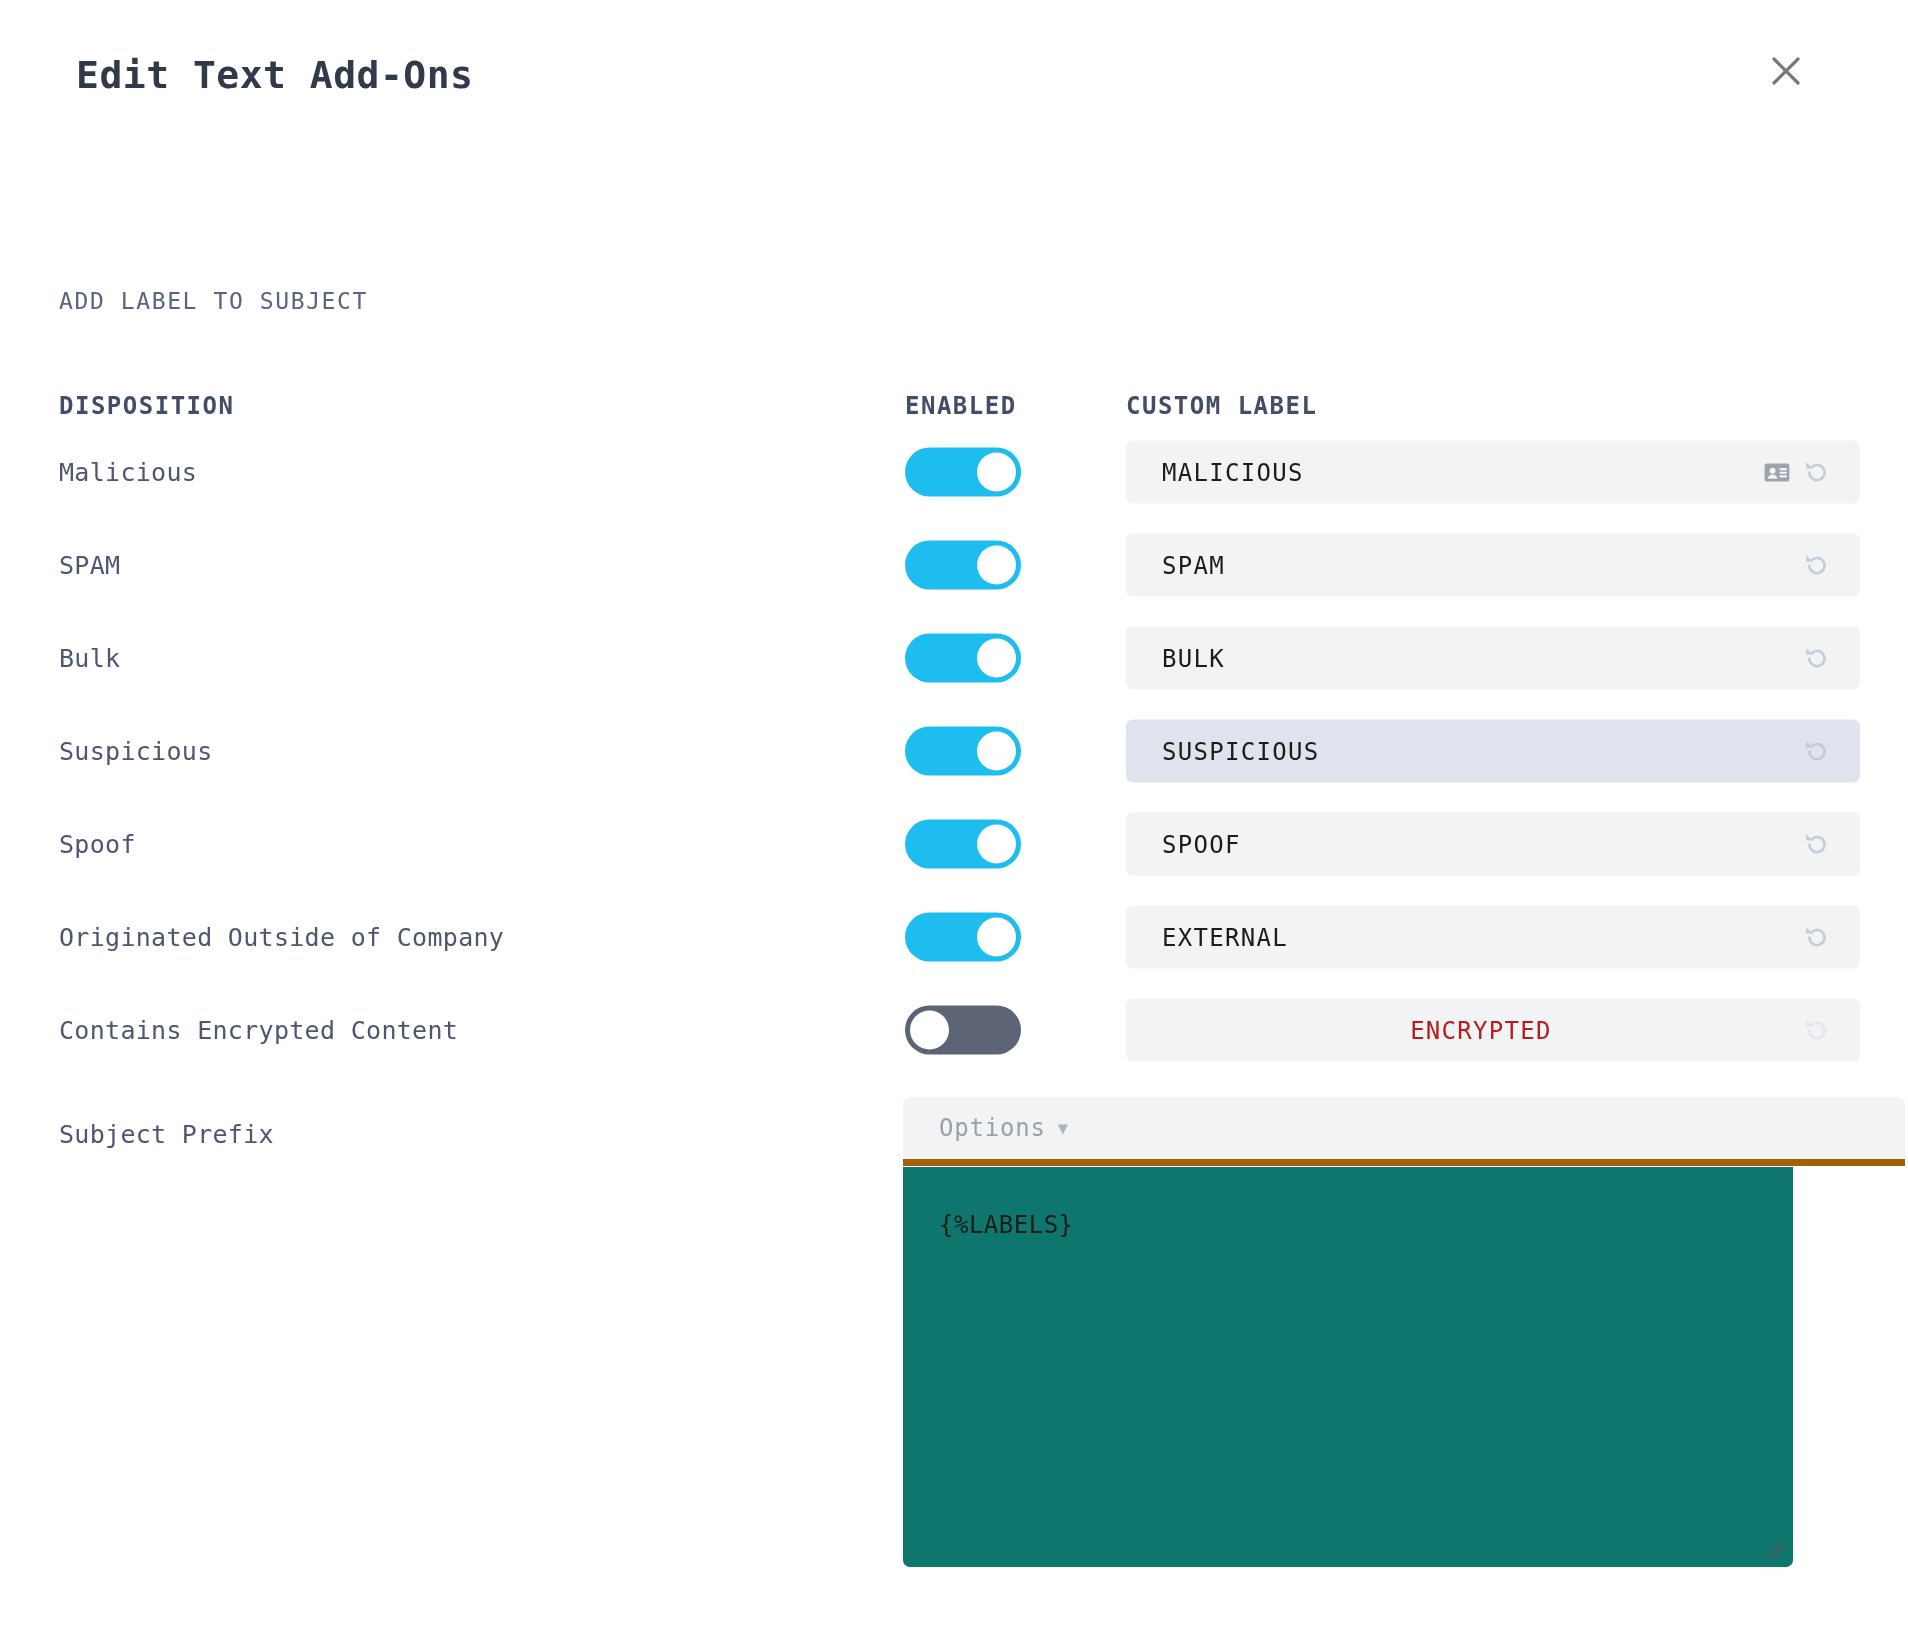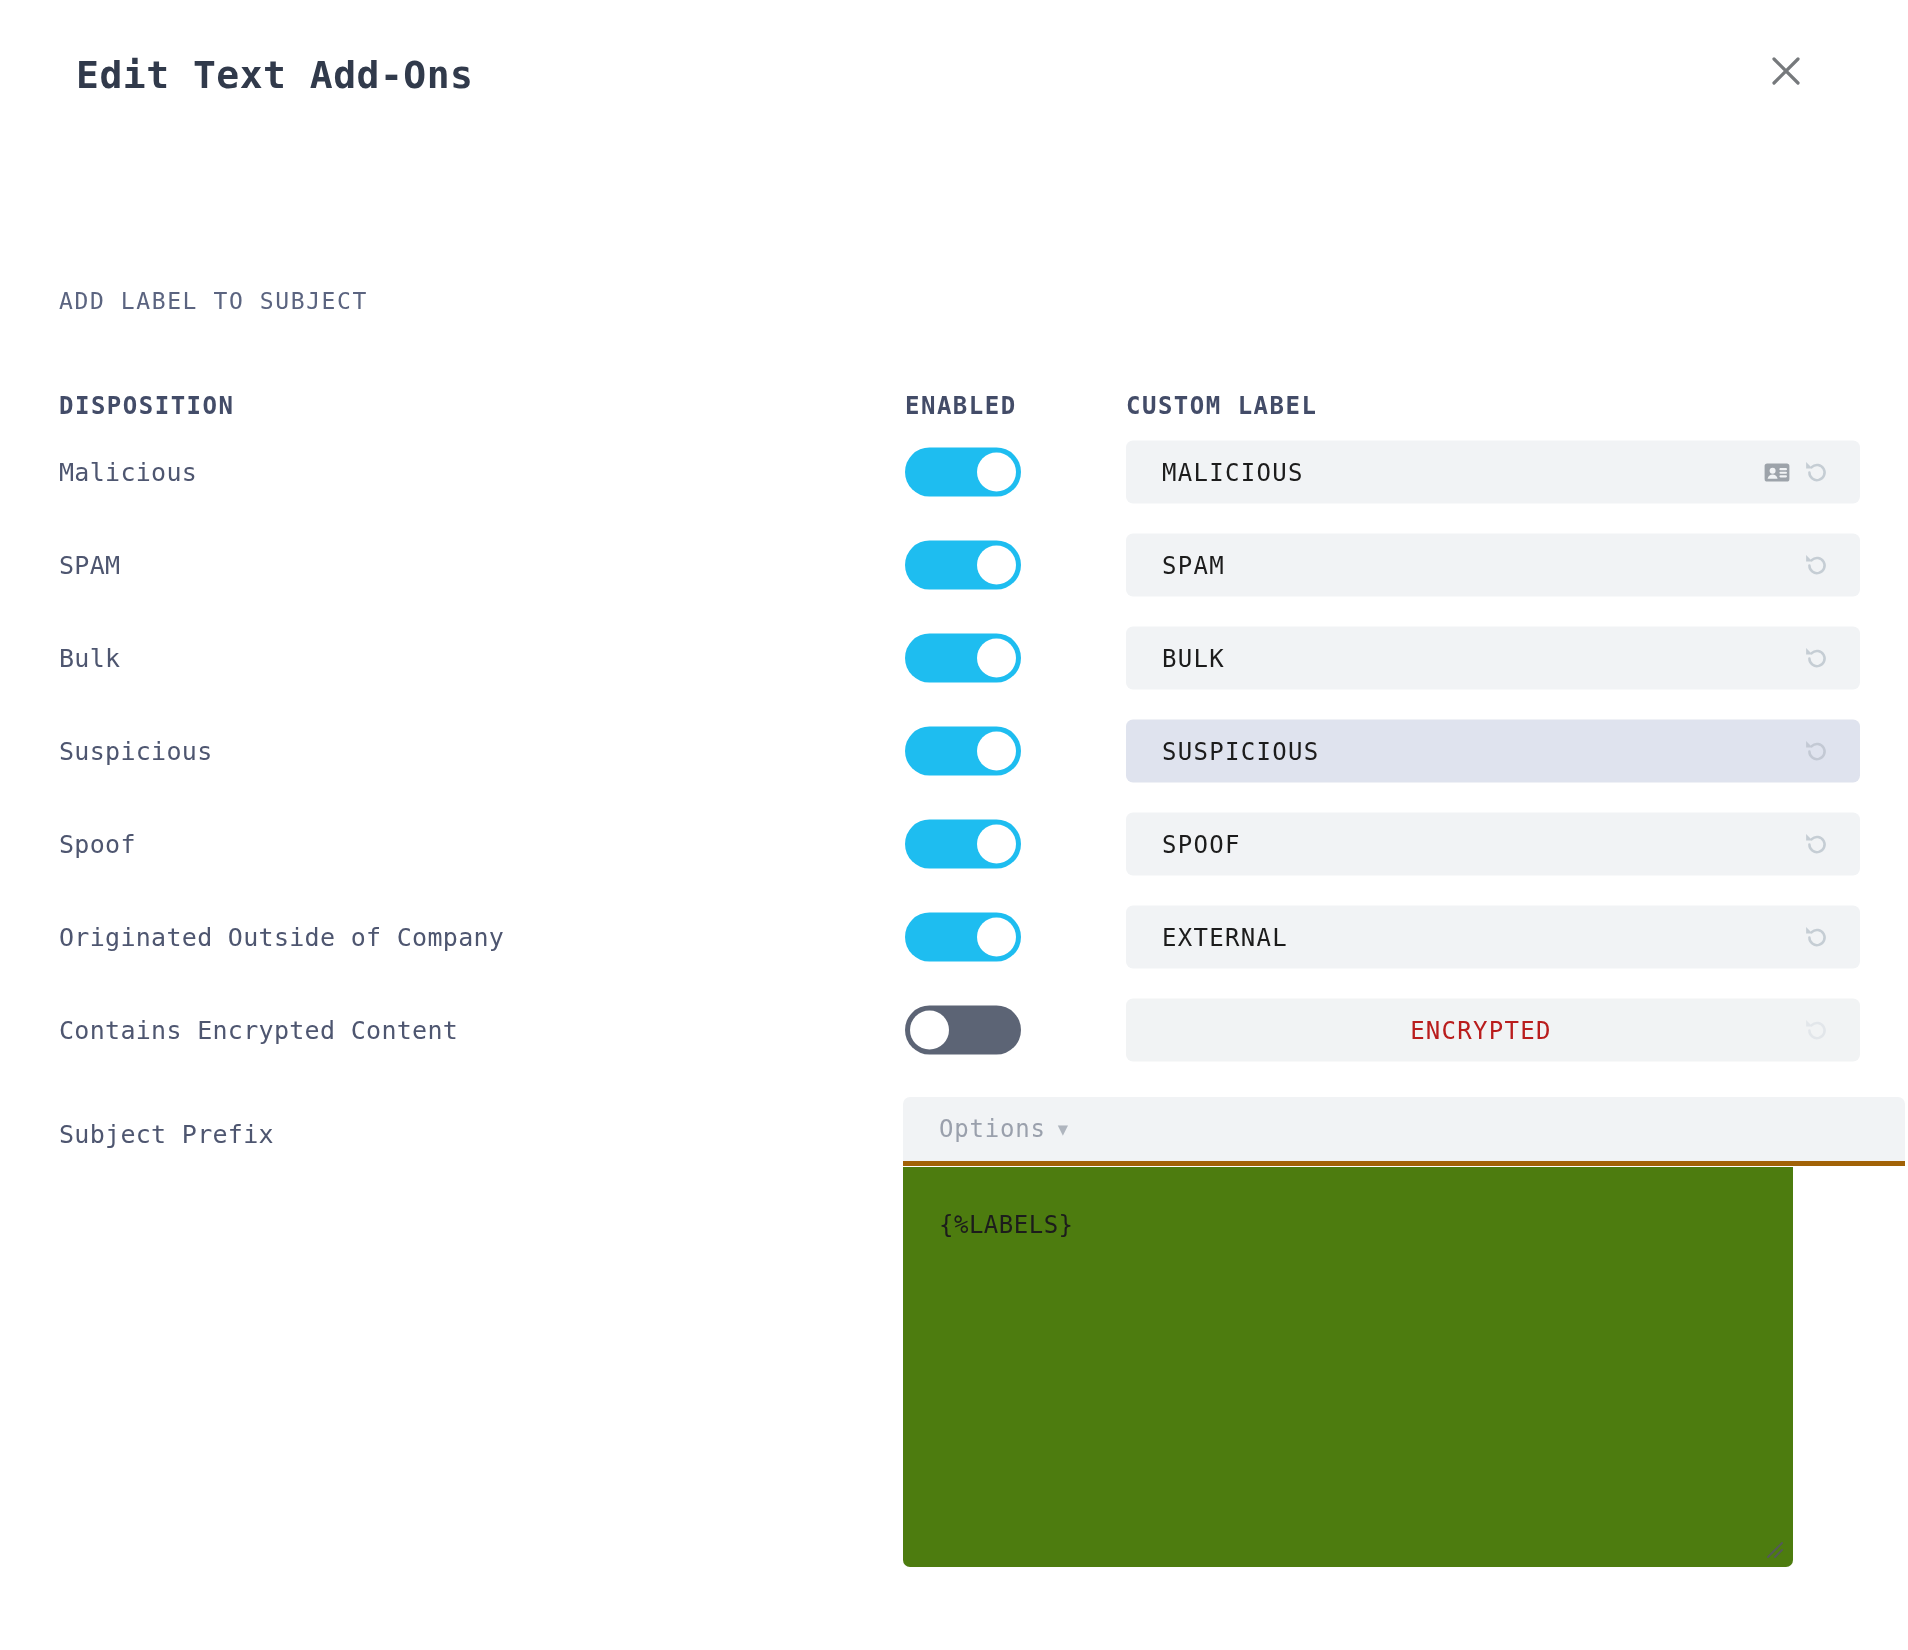--- a/index.html
+++ b/index.html
@@ -205,21 +205,21 @@
     position: absolute;
     left: 903px;
     top: 1097px;
     width: 1002px;
     height: 69px;
     background: #F1F3F5;
     border-radius: 7px 7px 0 0;
     display: flex;
     align-items: center;
     cursor: pointer;
-    border-bottom: 5px solid #a16207;
+    border-bottom: 7px solid #a16207;
   }
   .options-text {
     margin-left: 36px;
     font-family: "DejaVu Sans Mono", "Liberation Mono", monospace;
     font-size: 24px;
     letter-spacing: 0.8px;
     color: #9AA0AC;
     white-space: nowrap;
   }
   .options-caret {
@@ -227,21 +227,21 @@
     font-size: 17px;
     color: #AFB5BE;
     line-height: 1;
   }
   .prefix-textarea {
     position: absolute;
     left: 903px;
     top: 1167px;
     width: 890px;
     height: 400px;
-    background: #4d7c0f;
+    background: #0f766e;
     border-radius: 0 0 7px 7px;
     cursor: text;
     text-align: right;
   }
   .prefix-text {
     position: absolute;
     left: 36px;
     top: 44px;
     font-family: "DejaVu Sans Mono", "Liberation Mono", monospace;
     font-size: 24px;

